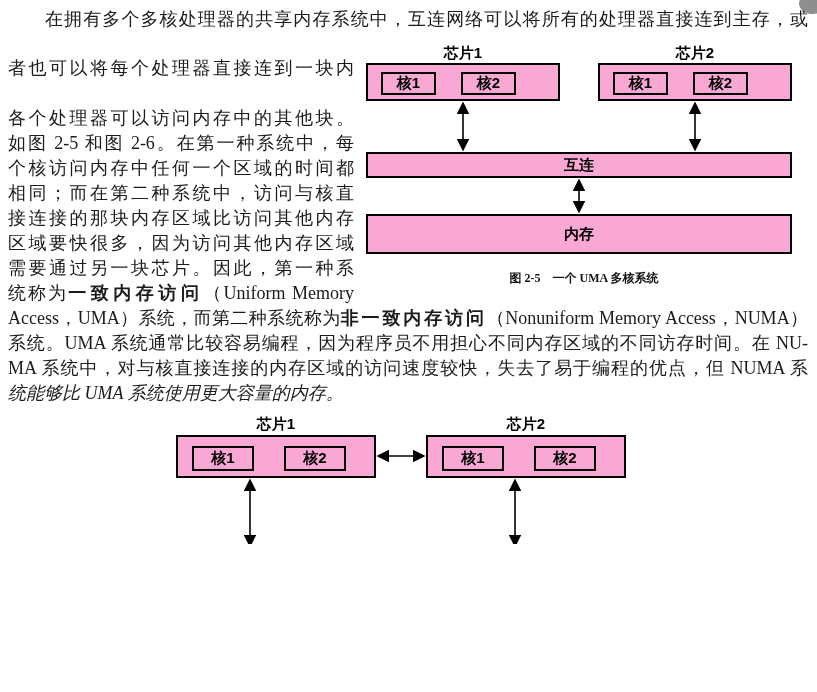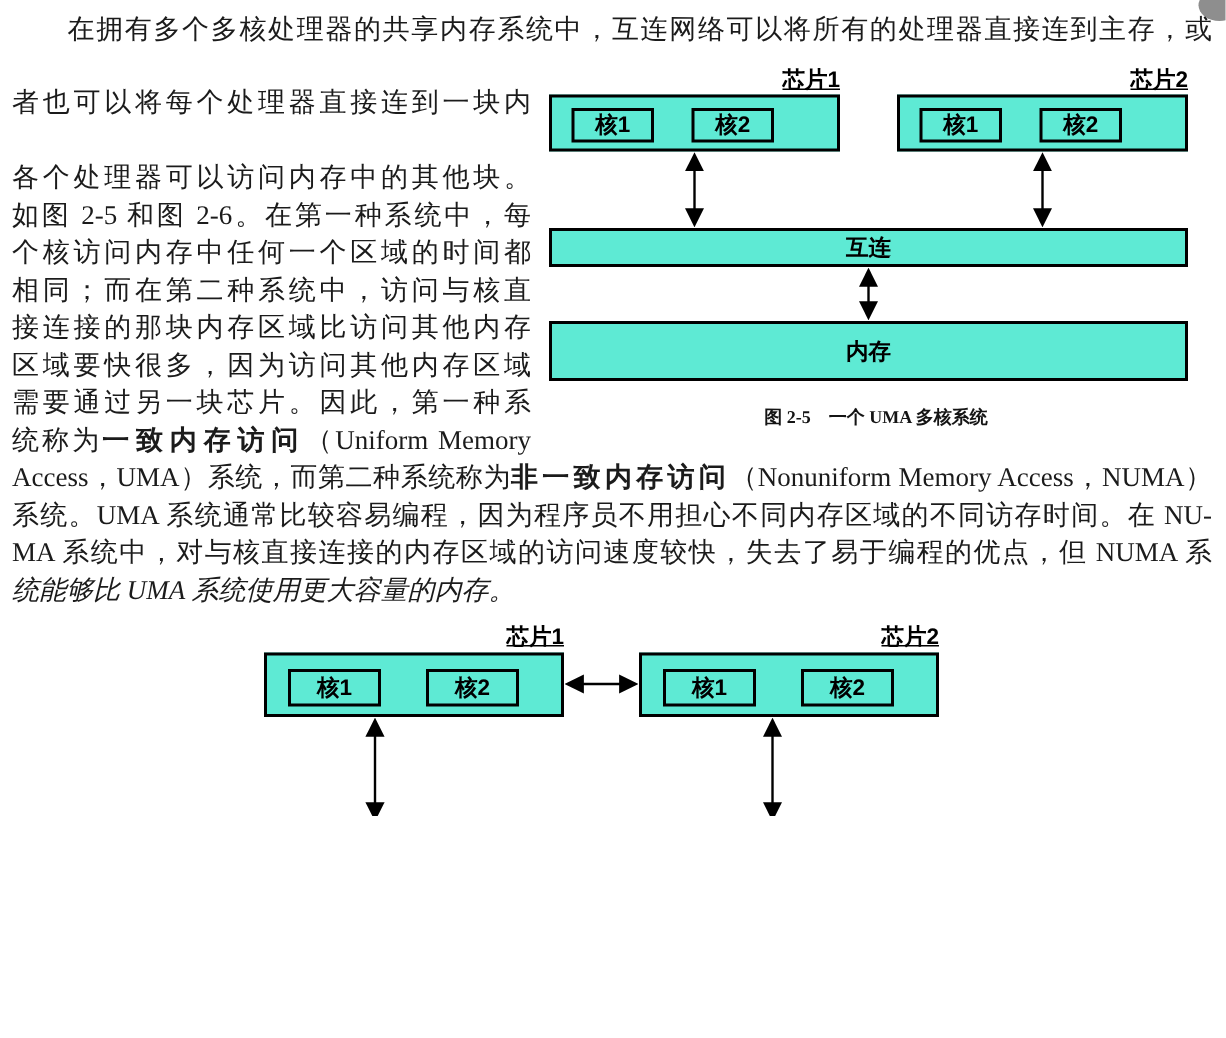--- a/index.html
+++ b/index.html
@@ -10,27 +10,27 @@
   .tl{position:absolute;left:8px;font-size:18px;line-height:24px;
       text-align:justify;text-align-last:justify;white-space:normal;}
   .full{width:800px;}
   .col{width:346px;}
   .indent{text-indent:37px;}
   .last-left{text-align-last:left;font-style:italic;}
   .term{font-weight:bold;letter-spacing:2.5px;}
   
   .fig{position:absolute;margin:0;padding:0;}
   .arrows{position:absolute;left:0;top:0;pointer-events:none;}
-  .box{position:absolute;border:2px solid #000;background:#5eead4;box-sizing:border-box;
+  .box{position:absolute;border:2px solid #000;background:#f9a8d4;box-sizing:border-box;
        display:flex;align-items:center;justify-content:center;
        font-family:"Liberation Sans","DejaVu Sans",sans-serif;font-weight:bold;
        font-size:15px;color:#000;}
-  .figlabel{position:absolute;text-align:right;
+  .figlabel{position:absolute;text-align:center;
        font-family:"Liberation Sans","DejaVu Sans",sans-serif;font-weight:bold;
-       font-size:15px;color:#000;text-decoration:underline;}
+       font-size:15px;color:#000;}
   .caption{position:absolute;text-align:center;font-size:12px;font-weight:bold;color:#141414;
        font-family:"Liberation Serif","DejaVu Serif",serif;}
   .pagenum{position:absolute;left:756px;top:671px;font-size:16px;color:#222;white-space:nowrap;}
   .corner{position:absolute;right:-10px;top:-7px;width:28px;height:21px;
        background:#8e8e8e;border-radius:50%;}
 </style>
 </head>
 <body>
 
 <div class="page">

